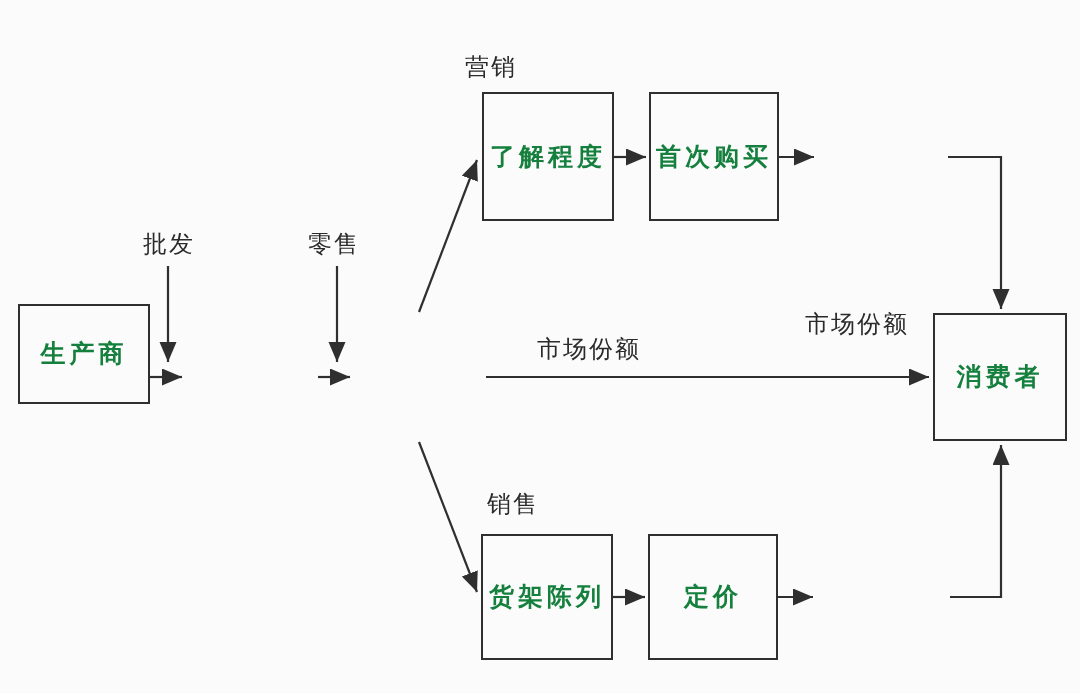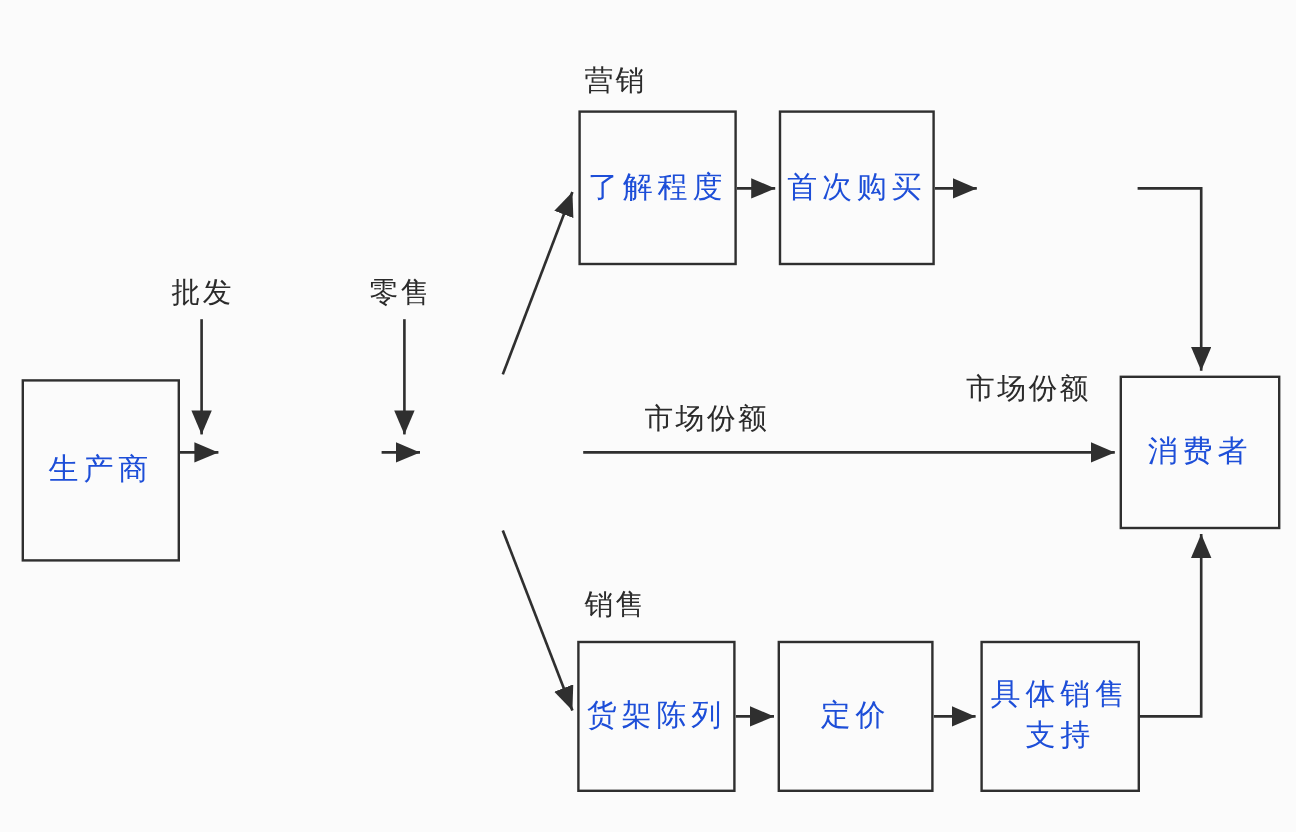--- a/index.html
+++ b/index.html
@@ -28,45 +28,46 @@
     box-sizing: border-box;
     border: 2px solid #2f2f2f;
     background: #fbfbfb;
     display: flex;
     align-items: center;
     justify-content: center;
     text-align: center;
     font-size: 25px;
     line-height: 1.35;
     letter-spacing: 4px;
-    color: #1d4ed8;
+    color: #15803d;
     padding: 0 2px;
+    font-weight: bold;
   }
   .flabel {
     position: absolute;
     font-size: 24px;
     letter-spacing: 2px;
     color: #2b2b2b;
     white-space: nowrap;
   }
   
-  .n-producer   { left: 18px;  top: 316px; width: 132px; height: 152px; }
+  .n-producer   { left: 18px;  top: 304px; width: 132px; height: 100px; }
   .n-wholesaler { left: 185px; top: 313px; width: 133px; height: 128px; }
   .n-retailer   { left: 353px; top: 312px; width: 133px; height: 130px; }
   .n-awareness  { left: 482px; top: 92px;  width: 132px; height: 129px; }
   .n-first      { left: 649px; top: 92px;  width: 130px; height: 129px; }
   .n-repeat     { left: 817px; top: 92px;  width: 131px; height: 129px; }
   .n-consumer   { left: 933px; top: 313px; width: 134px; height: 128px; }
   .n-shelf      { left: 481px; top: 534px; width: 132px; height: 126px; }
   .n-pricing    { left: 648px; top: 534px; width: 130px; height: 126px; }
   .n-support    { left: 817px; top: 534px; width: 133px; height: 126px; }
   
   .l-wholesale  { left: 136px; top: 228px; width: 66px; text-align: center; }
   .l-retail     { left: 308px; top: 228px; width: 66px; }
-  .l-marketing  { left: 487px; top: 51px; font-family: Liberation Serif, serif; }
+  .l-marketing  { left: 465px; top: 51px; font-family: Liberation Serif, serif; }
   .l-consumer-purchase { left: 537px; top: 333px; }
   .l-market-share      { left: 805px; top: 308px; }
   .l-sales      { left: 487px; top: 488px; }
 </style>
 </head>
 <body>
 
 <div class="canvas">
 
   <svg class="edges" viewBox="0 0 1080 693" xmlns="http://www.w3.org/2000/svg">
@@ -91,21 +92,20 @@
       <path d="M950,597 L1001,597 L1001,445" marker-end="url(#arrow)"></path>
     </g>
   </svg>
 
   <div class="node n-producer">生产商</div>
   <div class="node n-awareness">了解程度</div>
   <div class="node n-first">首次购买</div>
   <div class="node n-consumer">消费者</div>
   <div class="node n-shelf">货架陈列</div>
   <div class="node n-pricing">定价</div>
-  <div class="node n-support">具体销售支持</div>
 
   <div class="flabel l-wholesale">批发</div>
   <div class="flabel l-retail">零售</div>
   <div class="flabel l-marketing">营销</div>
   <div class="flabel l-consumer-purchase">市场份额</div>
   <div class="flabel l-market-share">市场份额</div>
   <div class="flabel l-sales">销售</div>
 
 </div>
 

